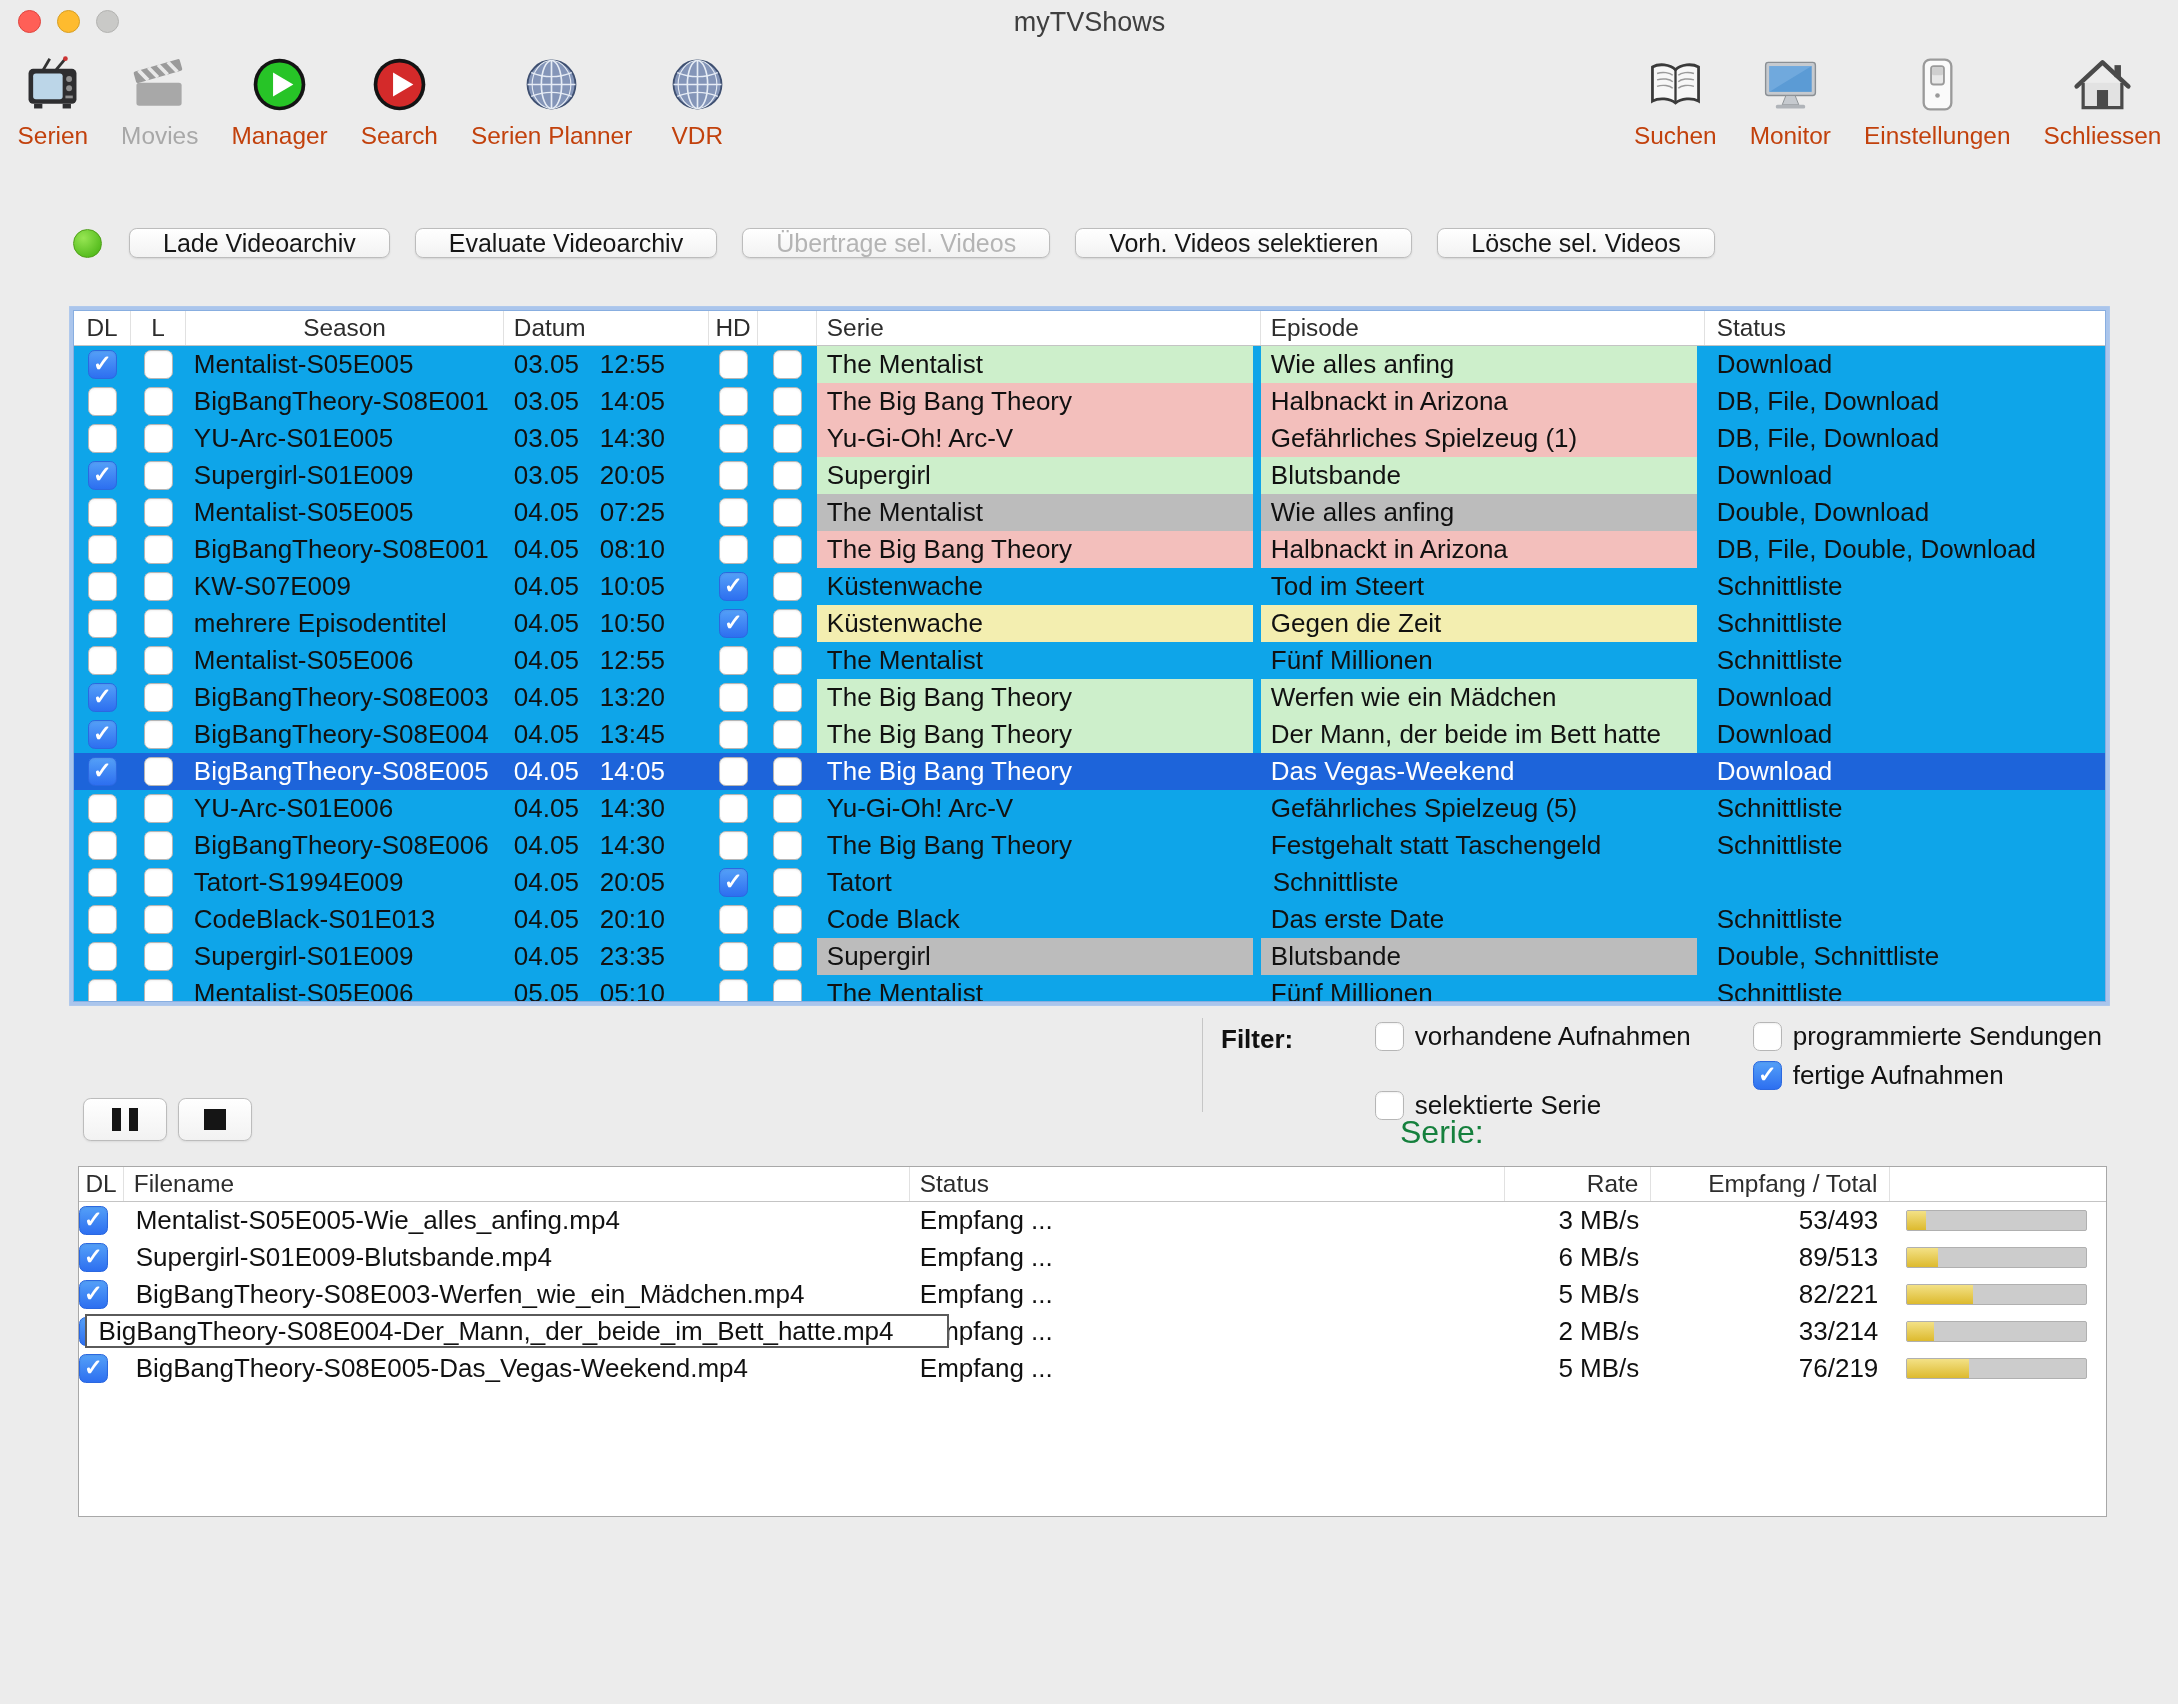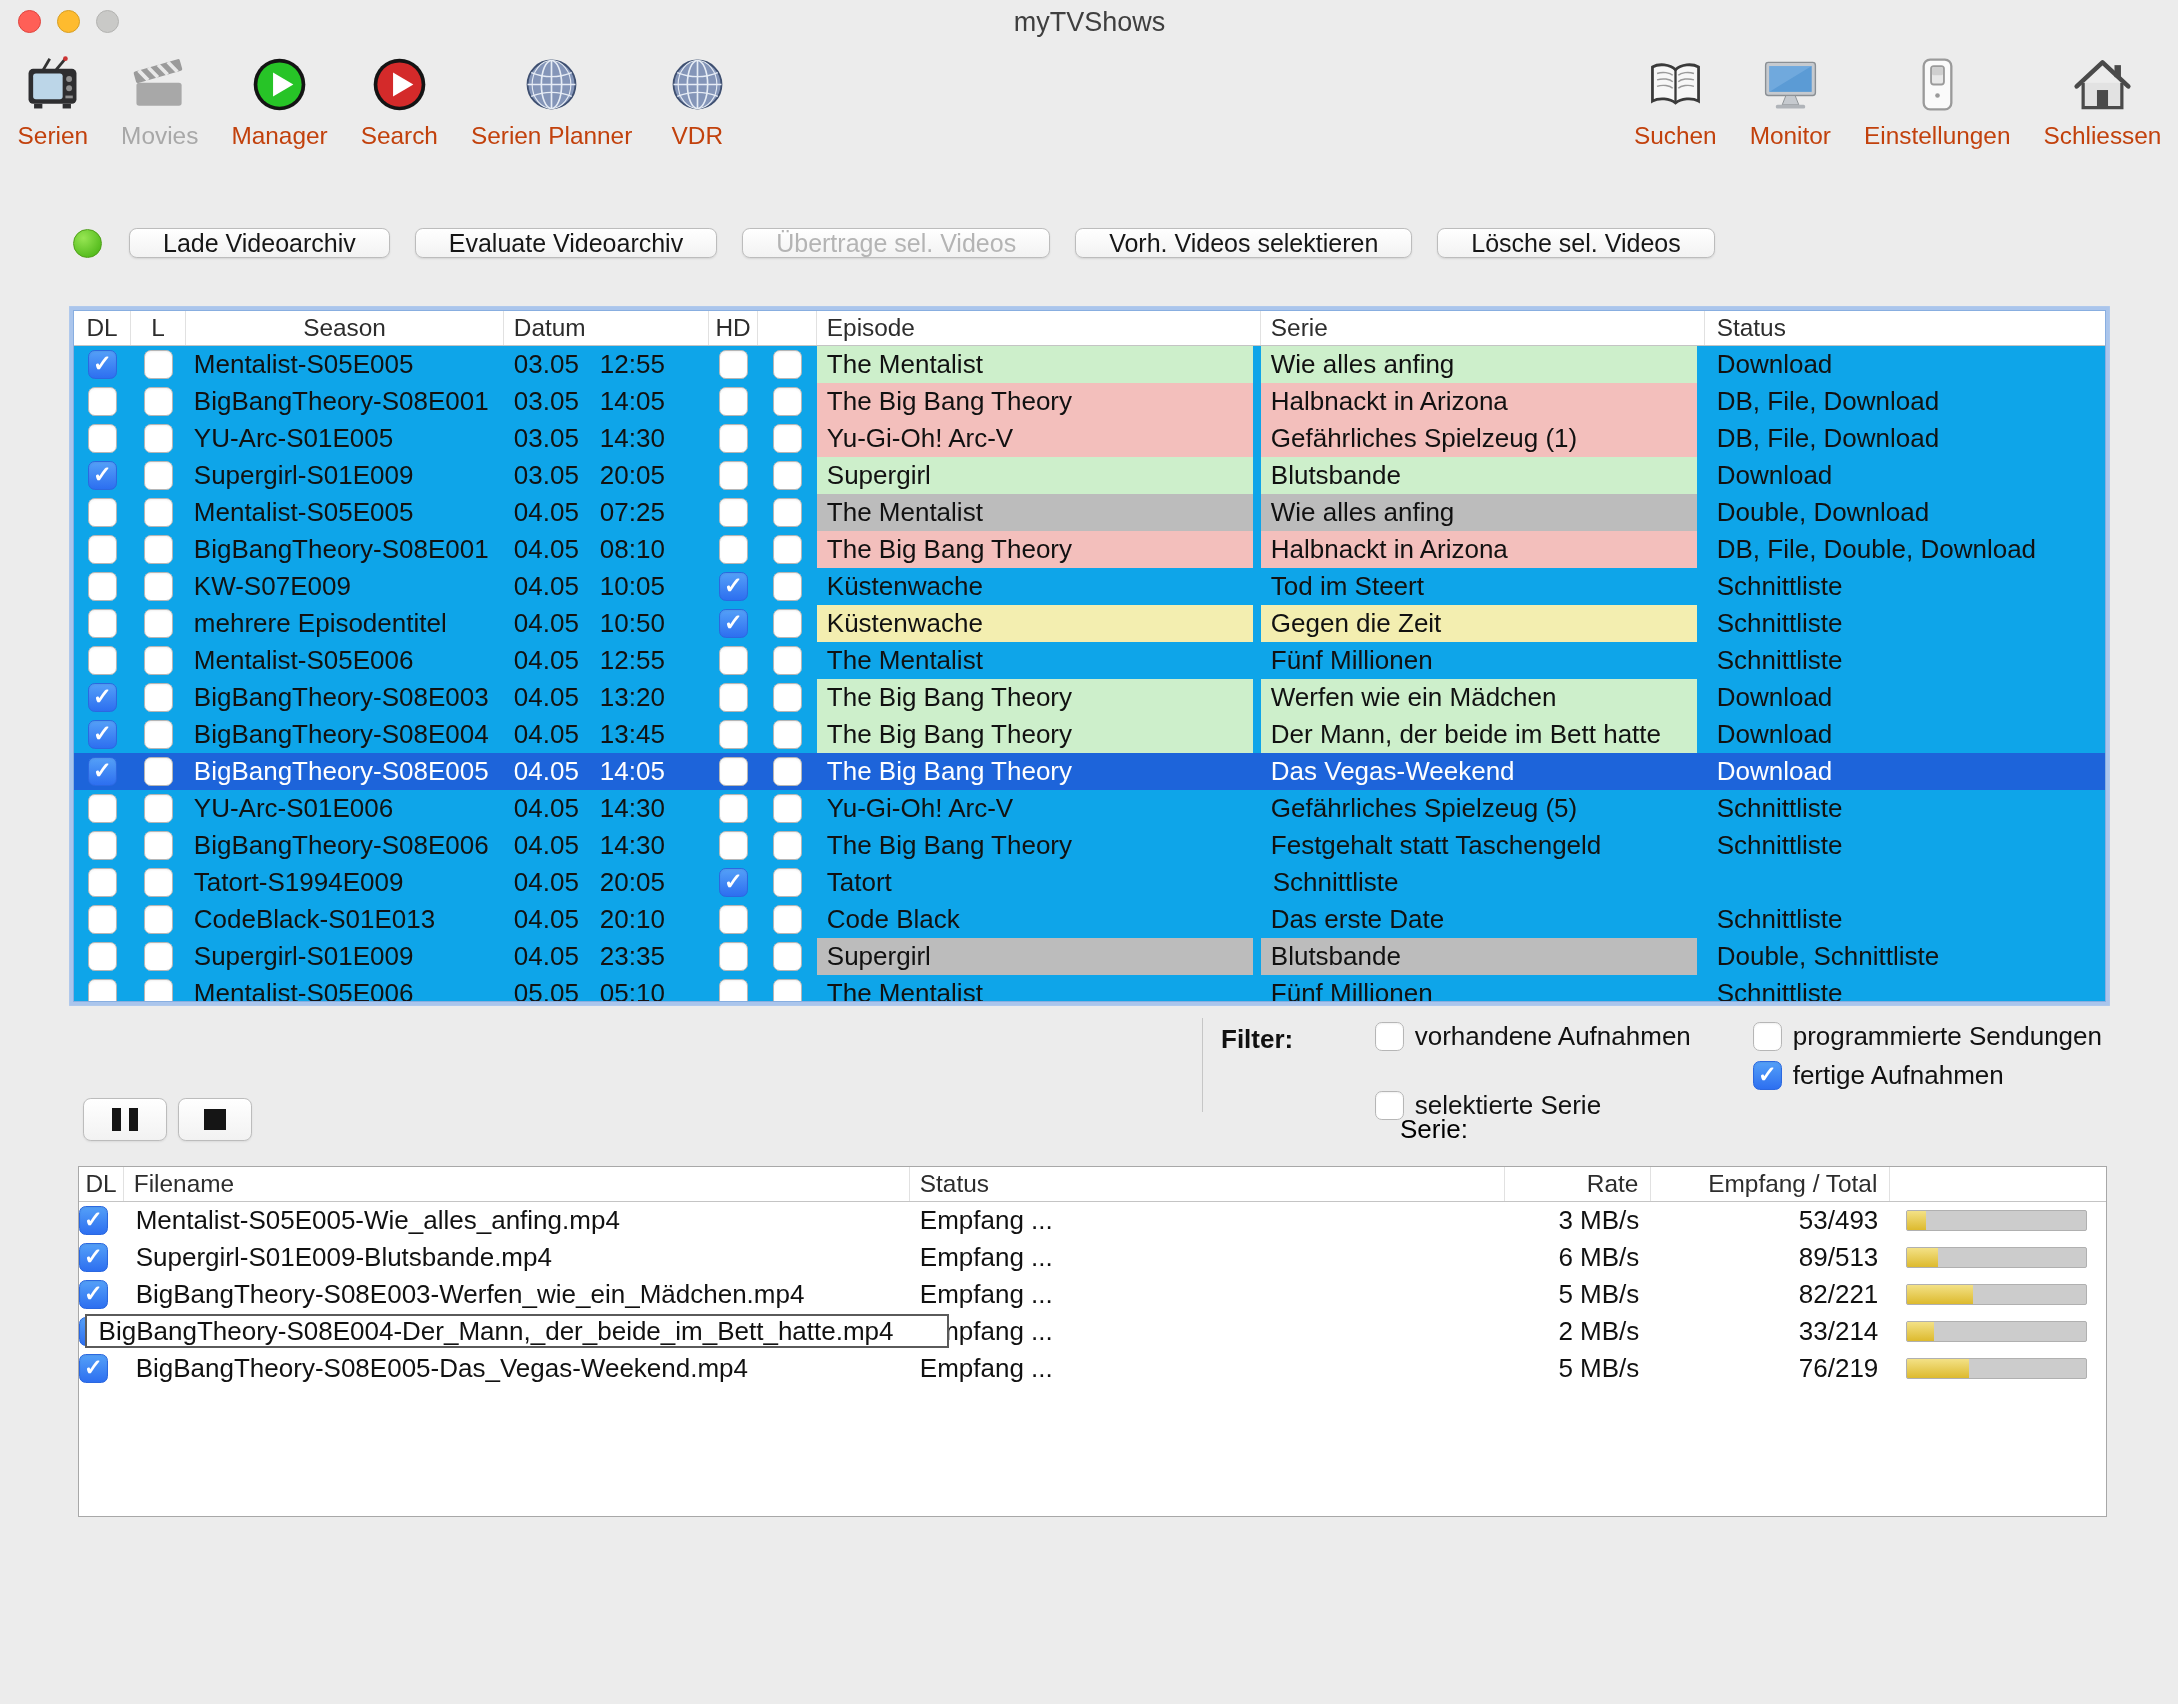--- a/index.html
+++ b/index.html
@@ -67,21 +67,21 @@
         justify-content: center; flex: none; }
   .cb.checked { background: linear-gradient(#54a0f8, #2d6ff0); border-color: #2b68e0; }
   .cb.checked::after { content: "✓"; color: #fff; font-size: 22.4px; font-weight: bold; line-height: 1; }
 
   
   .filter-layer { position: absolute; inset: 0; width: 100%; height: 100%; pointer-events: none; }
   .filter-layer > * { pointer-events: auto; }
   .v-divider { position: absolute; left: 1202px; top: 1018px; width: 1px; height: 94px; background: #c6c6c6; }
   .filter-label { position: absolute; left: 1221px; top: 1024px; font-weight: bold; font-size: 26px; color: #111; }
   .filter-cb { position: absolute; display: flex; align-items: center; gap: 10.7px; font-size: 26px; height: 33px; }
-  .serie-label { position: absolute; left: 1400px; top: 1114px; font-size: 26px; color: #000000; }
+  .serie-label { position: absolute; left: 1400px; top: 1114px; font-size: 32px; color: #15803d; }
   .transport-btn { position: absolute; height: 43px; background: linear-gradient(#ffffff, #f2f2f2);
                    border: 1px solid #bcbcbc; border-radius: 7.8px;
                    display: flex; align-items: center; justify-content: center; box-shadow: 0 1px 2px rgba(0,0,0,0.08); }
   .btn-pause { left: 83px; top: 1098px; width: 84px; }
   .btn-stop  { left: 178px; top: 1098px; width: 74px; }
   .pause-glyph { display: flex; gap: 8.8px; }
   .pause-glyph i { width: 8.8px; height: 23.4px; background: #151515; display: block; }
   .stop-glyph { width: 21.5px; height: 21.5px; background: #151515; }
 
   
@@ -259,22 +259,22 @@
 </div>
 
 <div class="episodes-table">
   <div class="ep-header">
     <div class="center">DL</div>
     <div class="center">L</div>
     <div class="center">Season</div>
     <div>Datum</div>
     <div class="center">HD</div>
     <div></div>
+    <div>Serie</div>
     <div>Episode</div>
-    <div>Serie</div>
     <div>Status</div>
   </div>
   <div class="ep-body" id="episodes-body">
       <div class="ep-row">
         <div class="c c-dl center">
           <span class="cb checked"></span>
         </div>
         <div class="c c-l center">
           <span class="cb"></span>
         </div>

